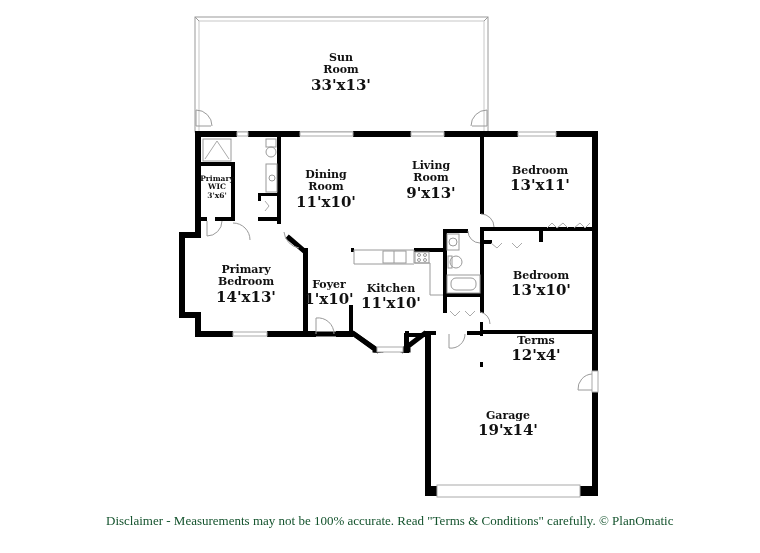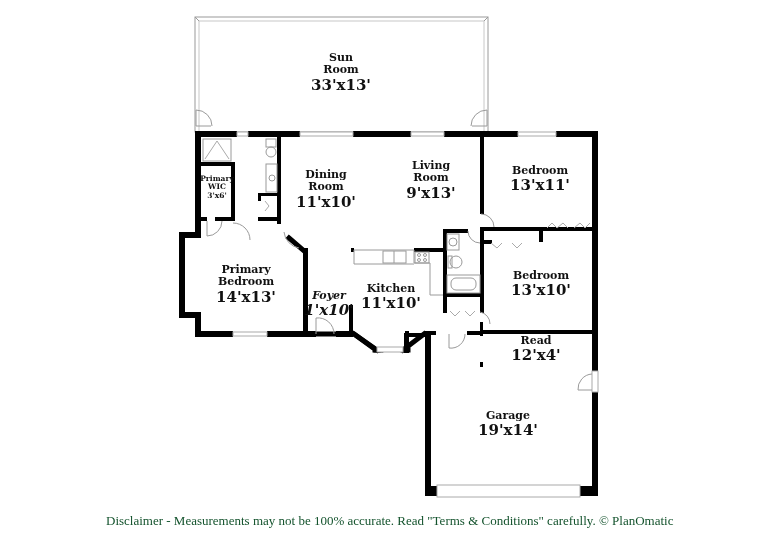--- a/index.html
+++ b/index.html
@@ -231,37 +231,37 @@
   <span class="nm">Bedroom</span>
   <span class="dim">13'x11'</span>
 </div>
 
 <div class="label" style="left:246px; top:264px;">
   <span class="nm">Primary</span>
   <span class="nm">Bedroom</span>
   <span class="dim">14'x13'</span>
 </div>
 
-<div class="label" style="left:329px; top:290px;font-style:italic;">
+<div class="label" style="left:329px; top:279px;">
   <span class="nm">Foyer</span>
   <span class="dim">1'x10'</span>
 </div>
 
 <div class="label" style="left:391px; top:283px;">
   <span class="nm">Kitchen</span>
   <span class="dim">11'x10'</span>
 </div>
 
 <div class="label" style="left:541px; top:270px;">
   <span class="nm">Bedroom</span>
   <span class="dim">13'x10'</span>
 </div>
 
 <div class="label" style="left:536px; top:335px;">
-  <span class="nm">Read</span>
+  <span class="nm">Terms</span>
   <span class="dim">12'x4'</span>
 </div>
 
 <div class="label" style="left:508px; top:410px;">
   <span class="nm">Garage</span>
   <span class="dim">19'x14'</span>
 </div>
 
 <div class="disclaimer">Disclaimer - Measurements may not be 100% accurate. Read "Terms &amp; Conditions" carefully. © PlanOmatic</div>
 

